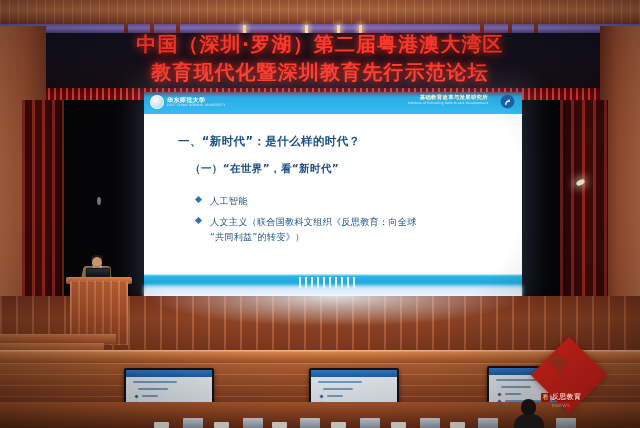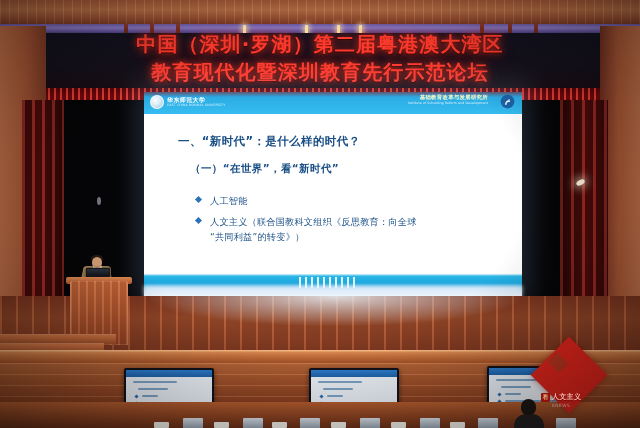--- a/index.html
+++ b/index.html
@@ -553,19 +553,19 @@
 
   <div class="attendee-shoulder" style="left:514px;top:414px;"></div>
   <div class="attendee-head" style="left:521px;top:399px;"></div>
   <div class="laptop-small" style="left:556px;"></div>
 
   <div class="watermark">
     <div class="wm-diamond"></div>
     <div class="wm-notch"></div>
     <div class="wm-label">
       <span class="wm-mark">看</span>
-      <span class="wm-text">人文主义</span>
+      <span class="wm-text">反思教育</span>
     </div>
     <div class="wm-sub">KNEWS</div>
   </div>
 
   <div class="vignette"></div>
 </div>
 
 </body></html>

